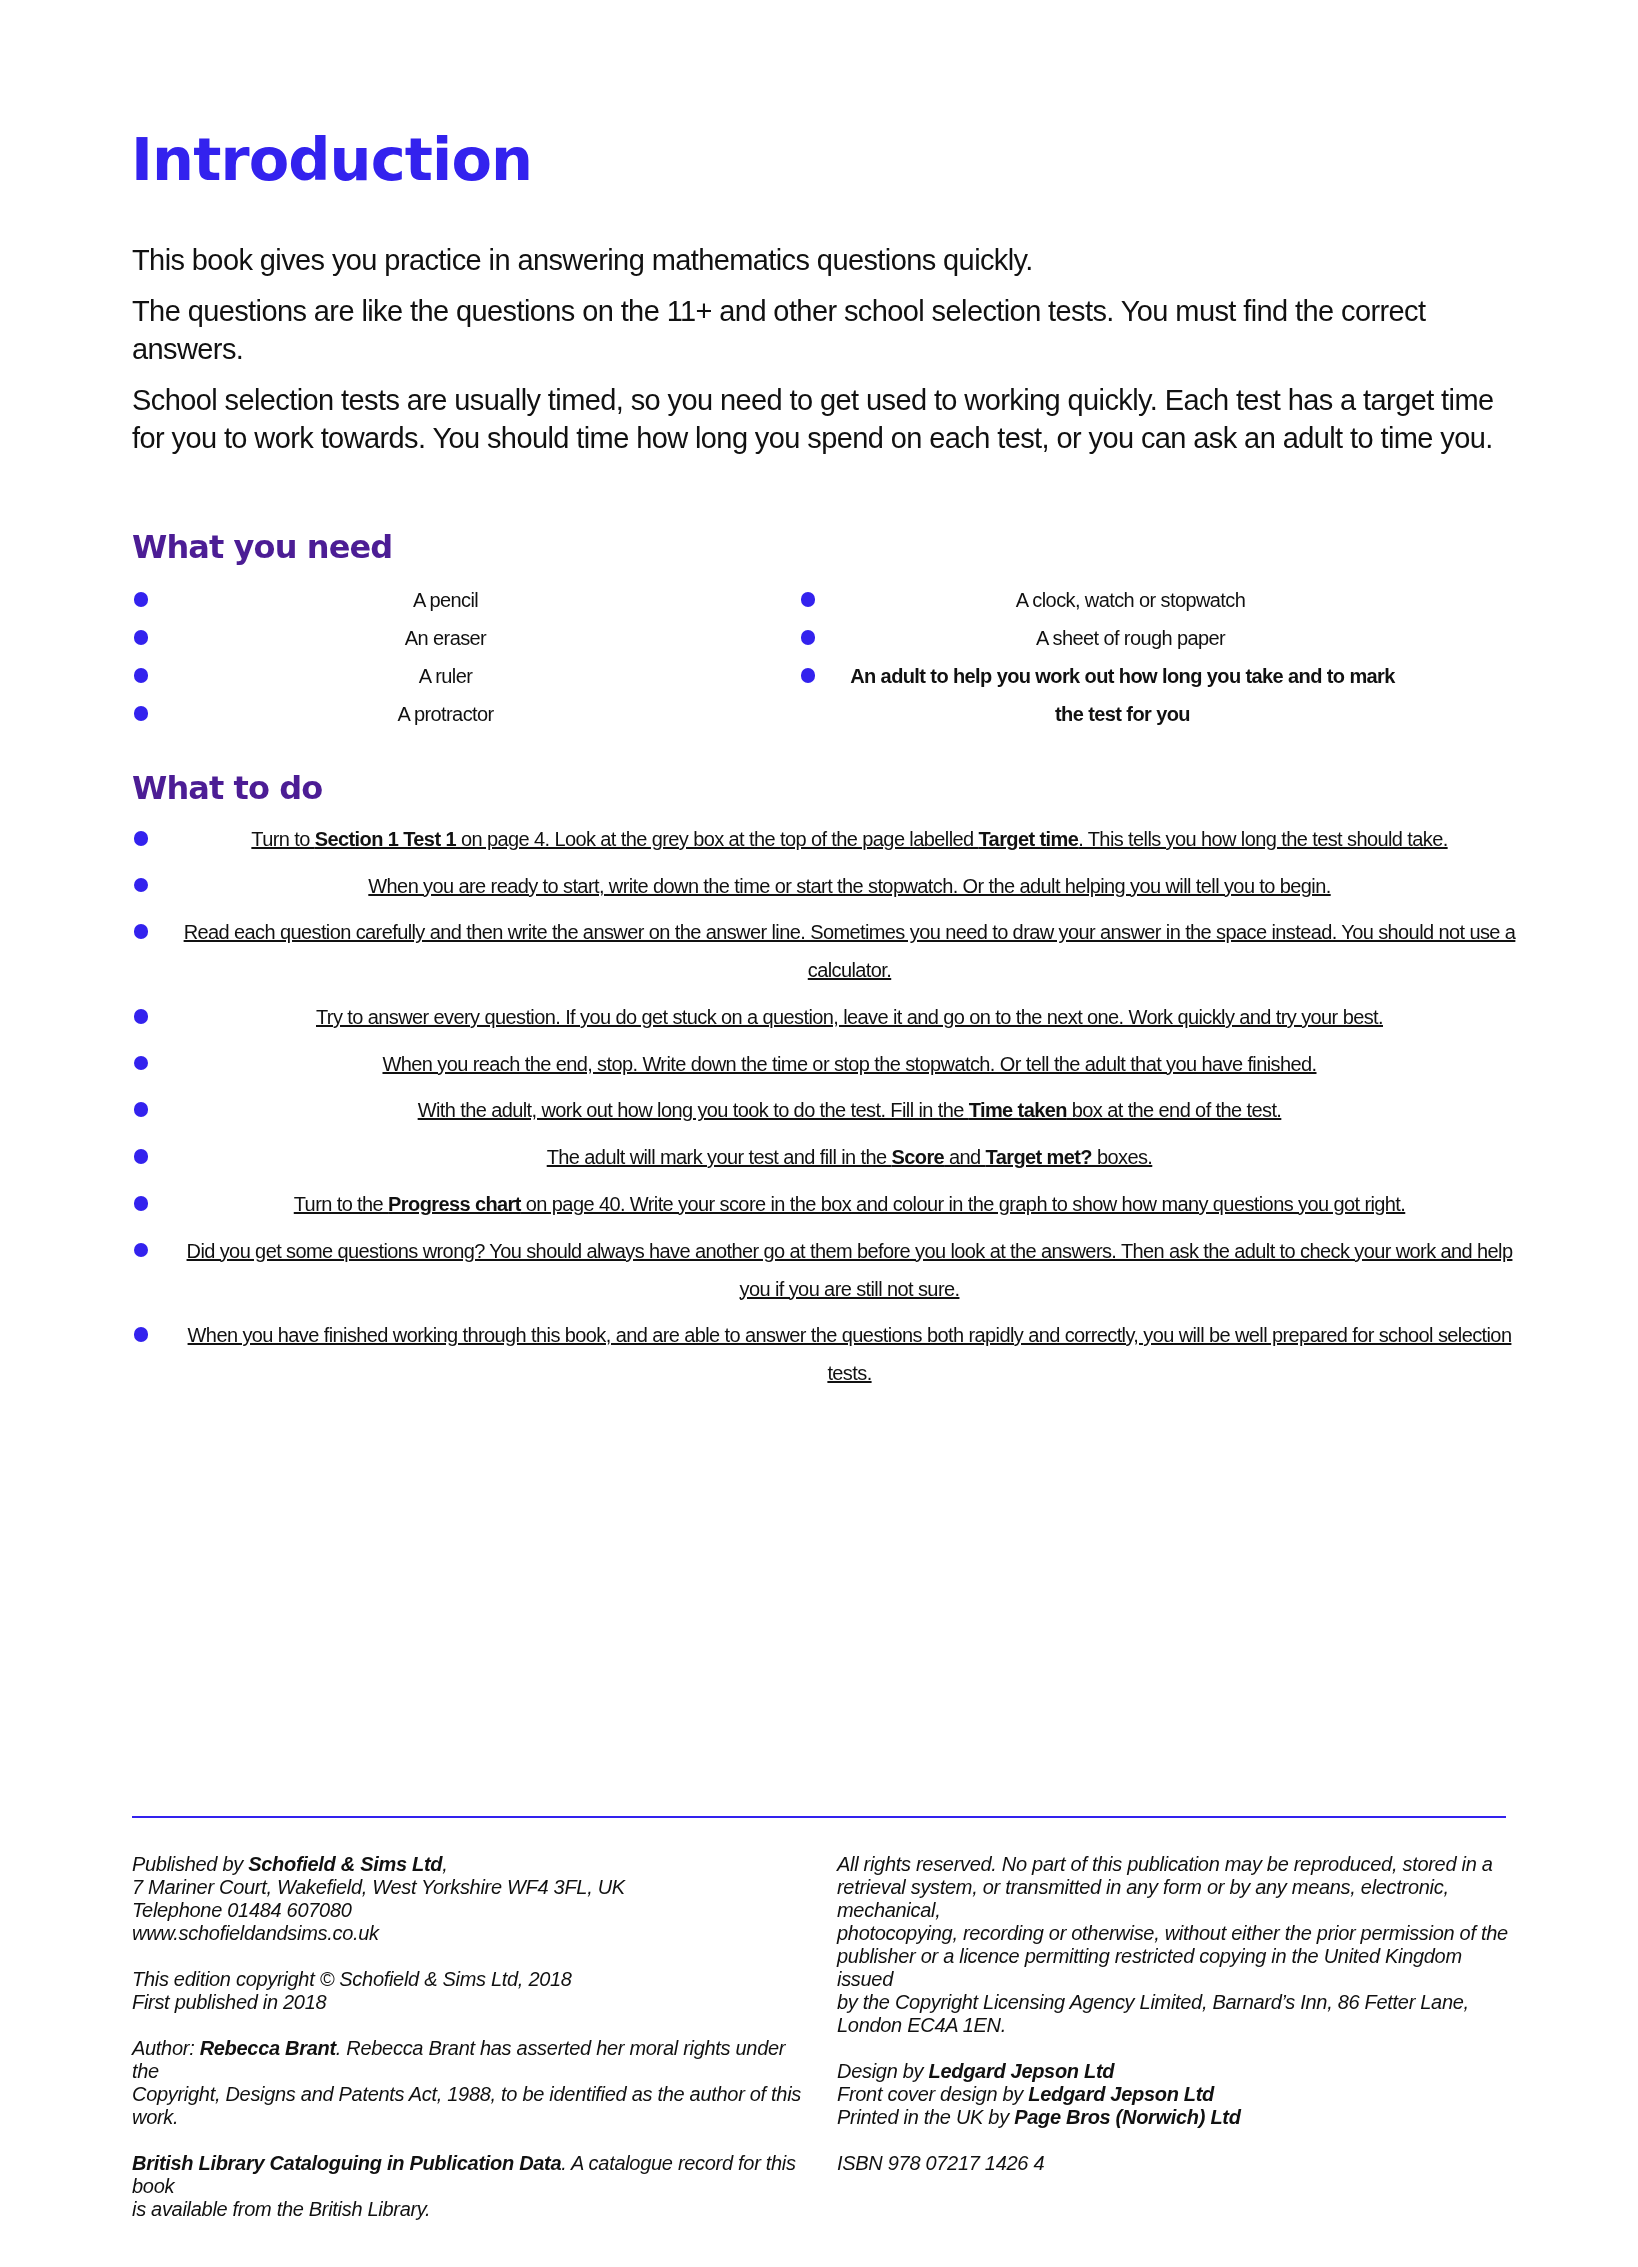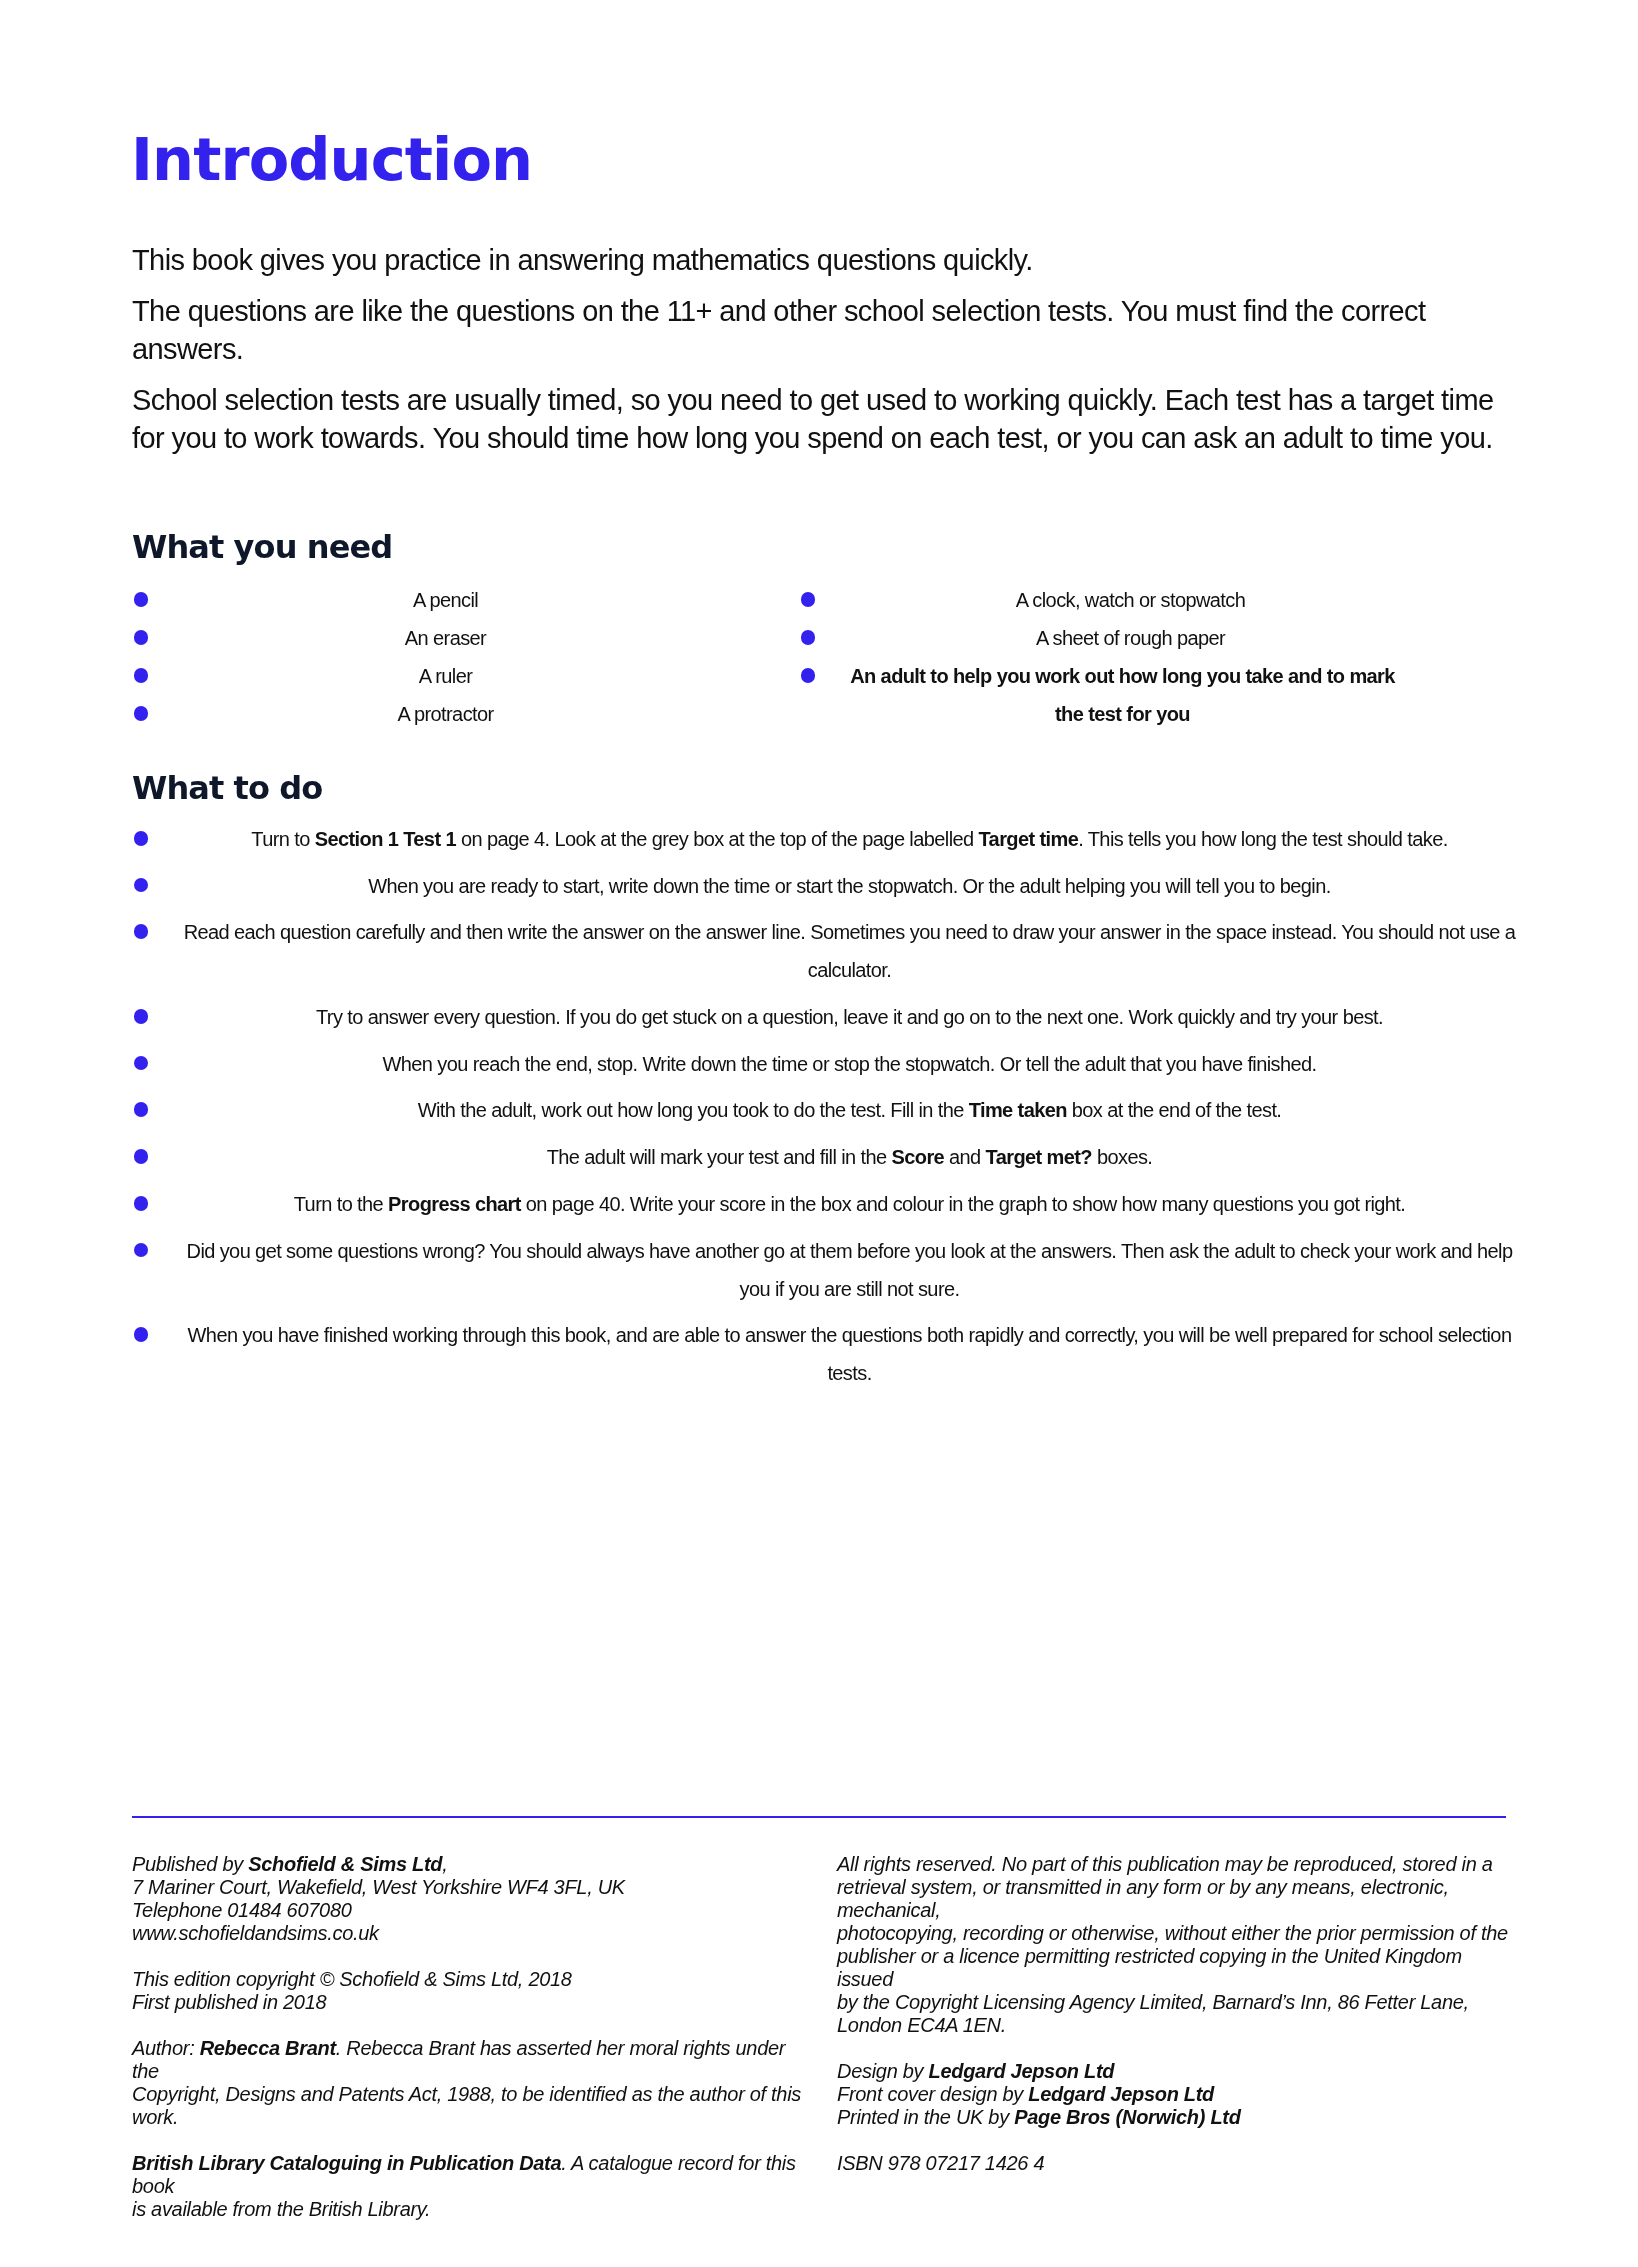--- a/index.html
+++ b/index.html
@@ -13,32 +13,32 @@
     font-family: "DejaVu Sans", sans-serif; font-weight: bold;
     font-size: 59px; color: #3322ee; letter-spacing: -0.9px; margin: 0;
   }
   .intro { position: absolute; left: 132px; top: 241px; width: 1387px; }
   .intro p {
     margin: 0 0 13px 0; font-size: 29px; line-height: 38px; letter-spacing: -0.6px;
   }
   .section-heading {
     position: absolute; left: 132px; margin: 0;
     font-family: "DejaVu Sans", sans-serif; font-weight: bold;
-    font-size: 32px; color: #0f172a; letter-spacing: -0.9px;
+    font-size: 32px; color: #4c1d95; letter-spacing: -0.9px;
   }
   .needs-col { position: absolute; top: 581px; list-style: none; margin: 0; padding: 0; }
   .needs-col li, .todo li {
     position: relative; padding-left: 39px; font-size: 20px; line-height: 38px; letter-spacing: -0.6px; text-align: center;
   }
   .bullet {
     position: absolute; left: 1.8px; top: 11px; width: 14.7px; height: 14.7px;
     border-radius: 50%; background: #3322ee;
   }
   .todo { position: absolute; left: 132px; top: 820px; width: 1396px; list-style: none; margin: 0; padding: 0; }
-  .todo li { margin-bottom: 8.7px; }
+  .todo li { margin-bottom: 8.7px; text-decoration: underline; }
   .todo b { font-weight: bold; }
   .rule {
     position: absolute; left: 132px; top: 1816px; width: 1374px; height: 1.8px; background: #3322ee;
   }
   .footer-col { position: absolute; top: 1853px; width: 680px; }
   .footer-col p {
     margin: 0 0 23px 0; font-style: italic; font-size: 20px; line-height: 23px; letter-spacing: -0.3px;
   }
   .footer-col b { font-weight: bold; }
   .line { display: block; }

